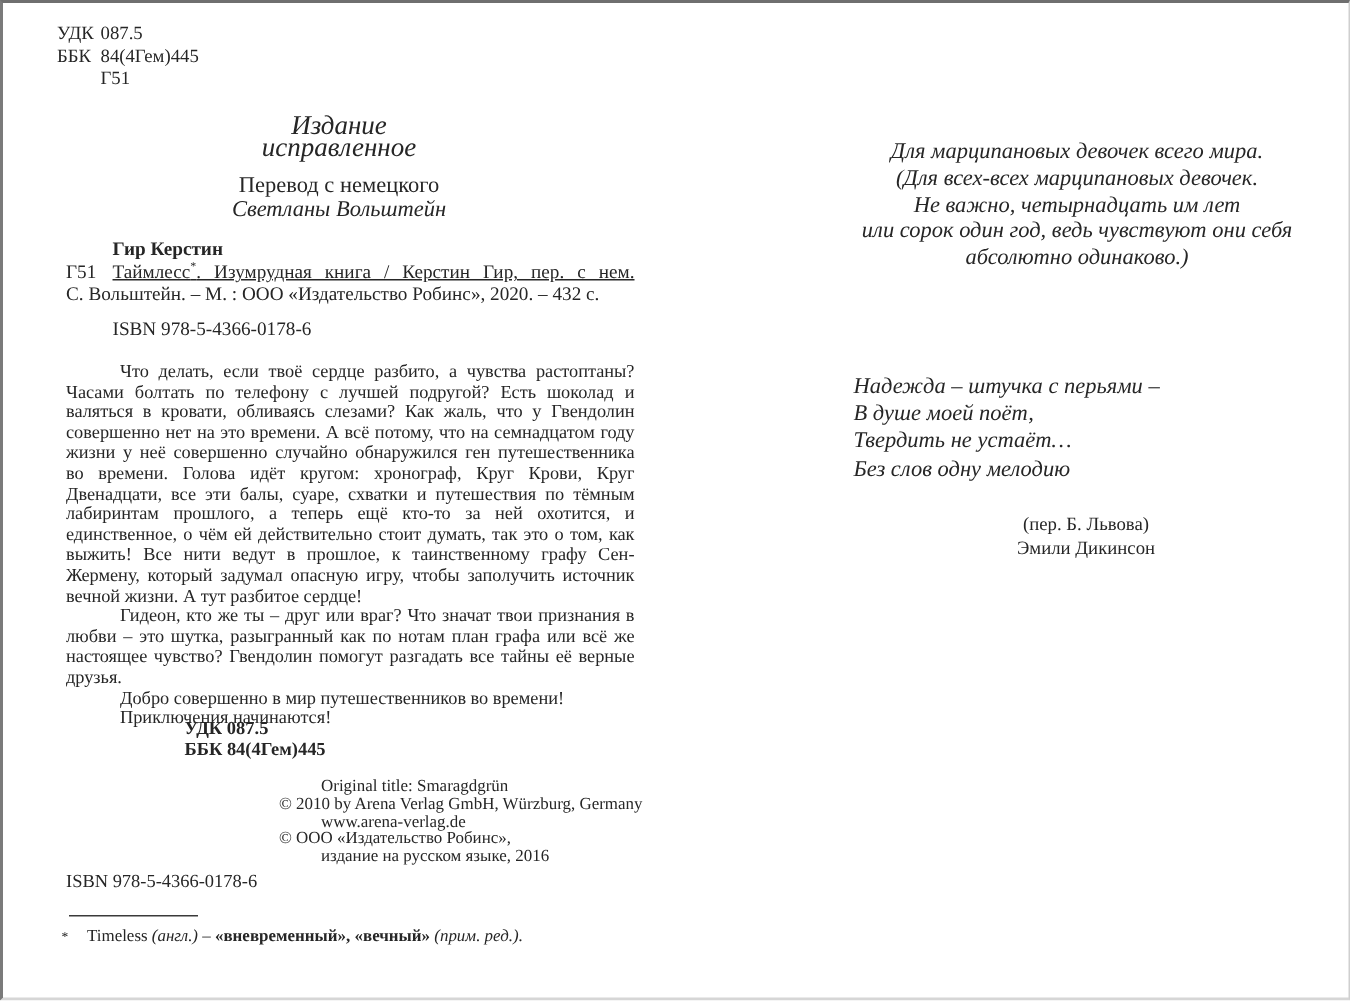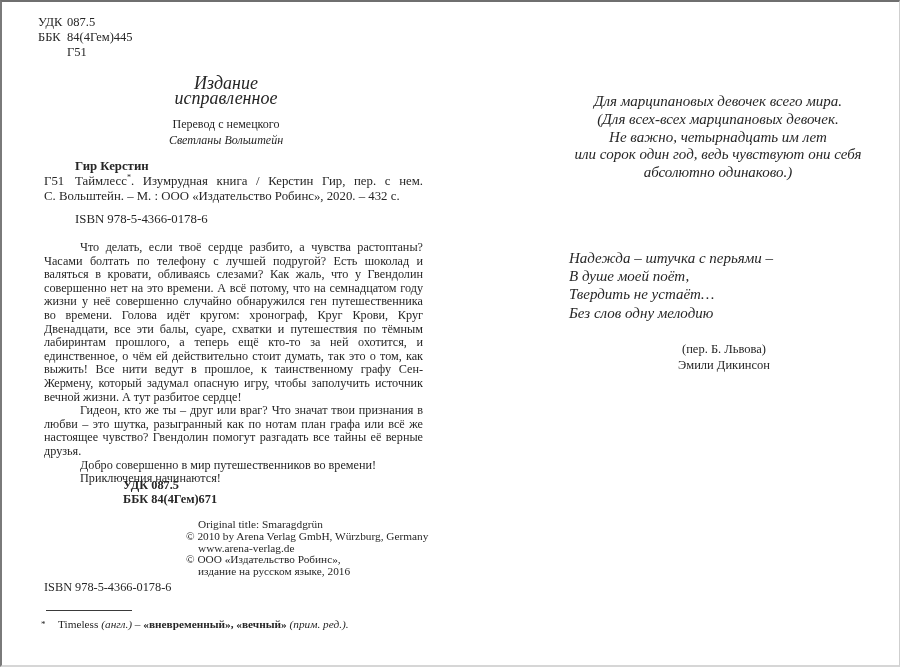--- a/index.html
+++ b/index.html
@@ -17,41 +17,41 @@
   
   .udc-top{top:15px;left:38px;font-size:12.5px;line-height:15px;}
   .udc-top .row{display:flex;}
   .udc-top .lbl{width:29px;}
   .udc-top .code{margin-left:29px;}
 
   .edition{top:76px;left:126px;width:200px;text-align:center;
            font-style:italic;font-size:18px;line-height:14.5px;}
 
   .translation{top:117px;left:96px;width:260px;text-align:center;
-               font-size:12px;line-height:15.5px;}
+               font-size:15px;line-height:15.5px;}
   .translation .t2{font-style:italic;}
 
   .catalog{top:159px;left:44px;width:379px;font-size:12.8px;line-height:15px;}
   .catalog .author{font-weight:bold;margin-left:31px;}
   .catalog .l1{display:flex;}
   .catalog .margin-code{width:31px;}
-  .catalog .l1text{flex:1;text-align:justify;text-align-last:justify;}
+  .catalog .l1text{flex:1;text-align:justify;text-align-last:justify;text-decoration:underline;}
   .catalog sup{font-size:8px;vertical-align:super;line-height:0;}
 
   .isbn-top{top:212px;left:75px;font-size:12.8px;}
 
   .annotation{top:241px;left:44px;width:379px;font-size:12.2px;line-height:13.6px;}
   .annotation p{margin:0;text-indent:36px;text-align:justify;}
   .annotation p.single{text-align:left;}
 
   .codes-bottom{top:478px;left:123px;width:300px;text-align:left;
                 font-weight:bold;font-size:12.3px;line-height:14px;}
 
   .copyright{top:519px;left:186px;font-size:11.3px;line-height:11.8px;}
-  .copyright .ind{margin-left:12px;}
+  .copyright .ind{margin-left:28px;}
 
   .isbn-bottom{top:580px;left:44px;font-size:12.3px;}
 
   .fn-rule{top:610px;left:46px;width:86px;height:0;border-top:1px solid #3a3a3a;}
   .footnote{top:618px;left:41px;width:400px;font-size:11.3px;line-height:13px;}
   .footnote .marker{display:inline-block;width:17px;font-size:9px;vertical-align:top;}
   .footnote .it{font-style:italic;}
   .footnote .bd{font-weight:bold;}
 
   
@@ -101,21 +101,21 @@
 
 <div class="abs annotation">
   <p>Что делать, если твоё сердце разбито, а чувства растоптаны? Часами болтать по телефону с лучшей подругой? Есть шоколад и валяться в кровати, обливаясь слезами? Как жаль, что у Гвендолин совершенно нет на это времени. А всё потому, что на семнадцатом году жизни у неё совершенно случайно обнаружился ген путешественника во времени. Голова идёт кругом: хронограф, Круг Крови, Круг Двенадцати, все эти балы, суаре, схватки и путешествия по тёмным лабиринтам прошлого, а теперь ещё кто-то за ней охотится, и единственное, о чём ей действительно стоит думать, так это о том, как выжить! Все нити ведут в прошлое, к таинственному графу Сен-Жермену, который задумал опасную игру, чтобы заполучить источник вечной жизни. А тут разбитое сердце!</p>
   <p>Гидеон, кто же ты – друг или враг? Что значат твои признания в любви – это шутка, разыгранный как по нотам план графа или всё же настоящее чувство? Гвендолин помогут разгадать все тайны её верные друзья.</p>
   <p class="single">Добро совершенно в мир путешественников во времени!</p>
   <p class="single">Приключения начинаются!</p>
 </div>
 
 <div class="abs codes-bottom">
   <div>УДК 087.5</div>
-  <div>ББК 84(4Гем)671</div>
+  <div>ББК 84(4Гем)445</div>
 </div>
 
 <div class="abs copyright">
   <div class="ind">Original title: Smaragdgrün</div>
   <div>© 2010 by Arena Verlag GmbH, Würzburg, Germany</div>
   <div class="ind">www.arena-verlag.de</div>
   <div>© ООО «Издательство Робинс»,</div>
   <div class="ind">издание на русском языке, 2016</div>
 </div>
 

